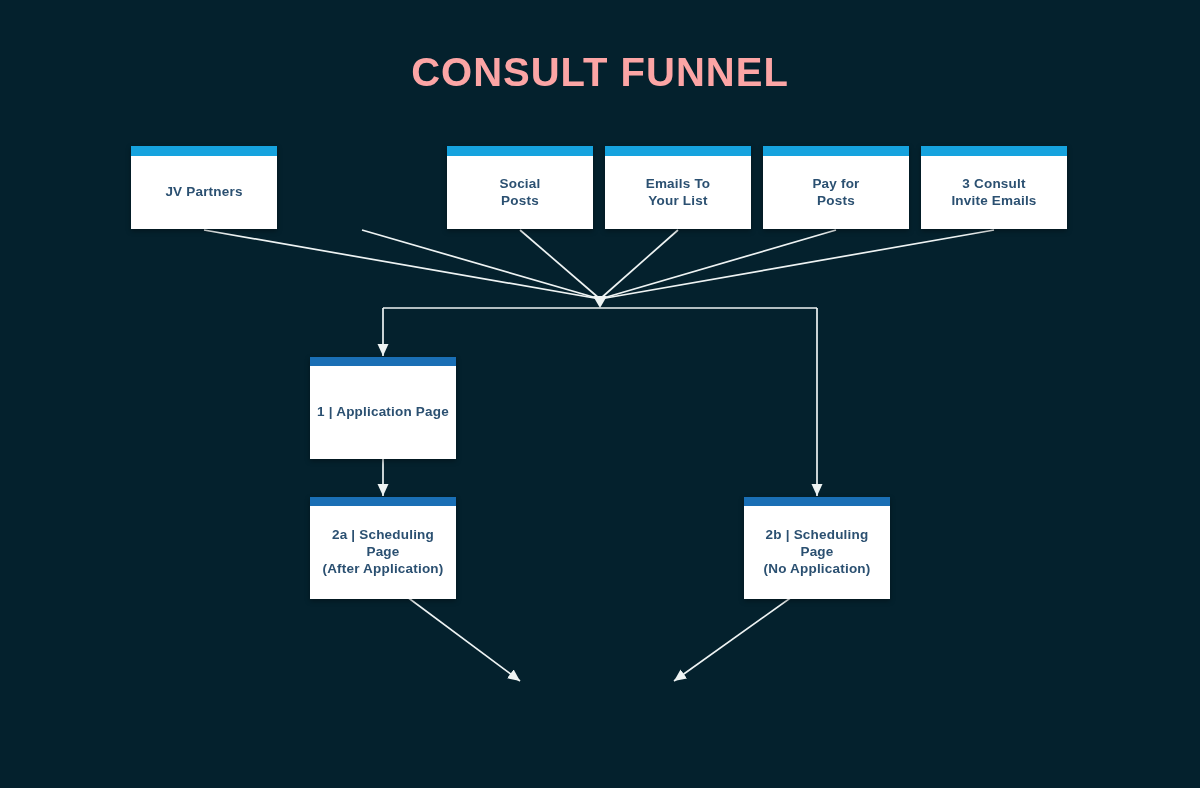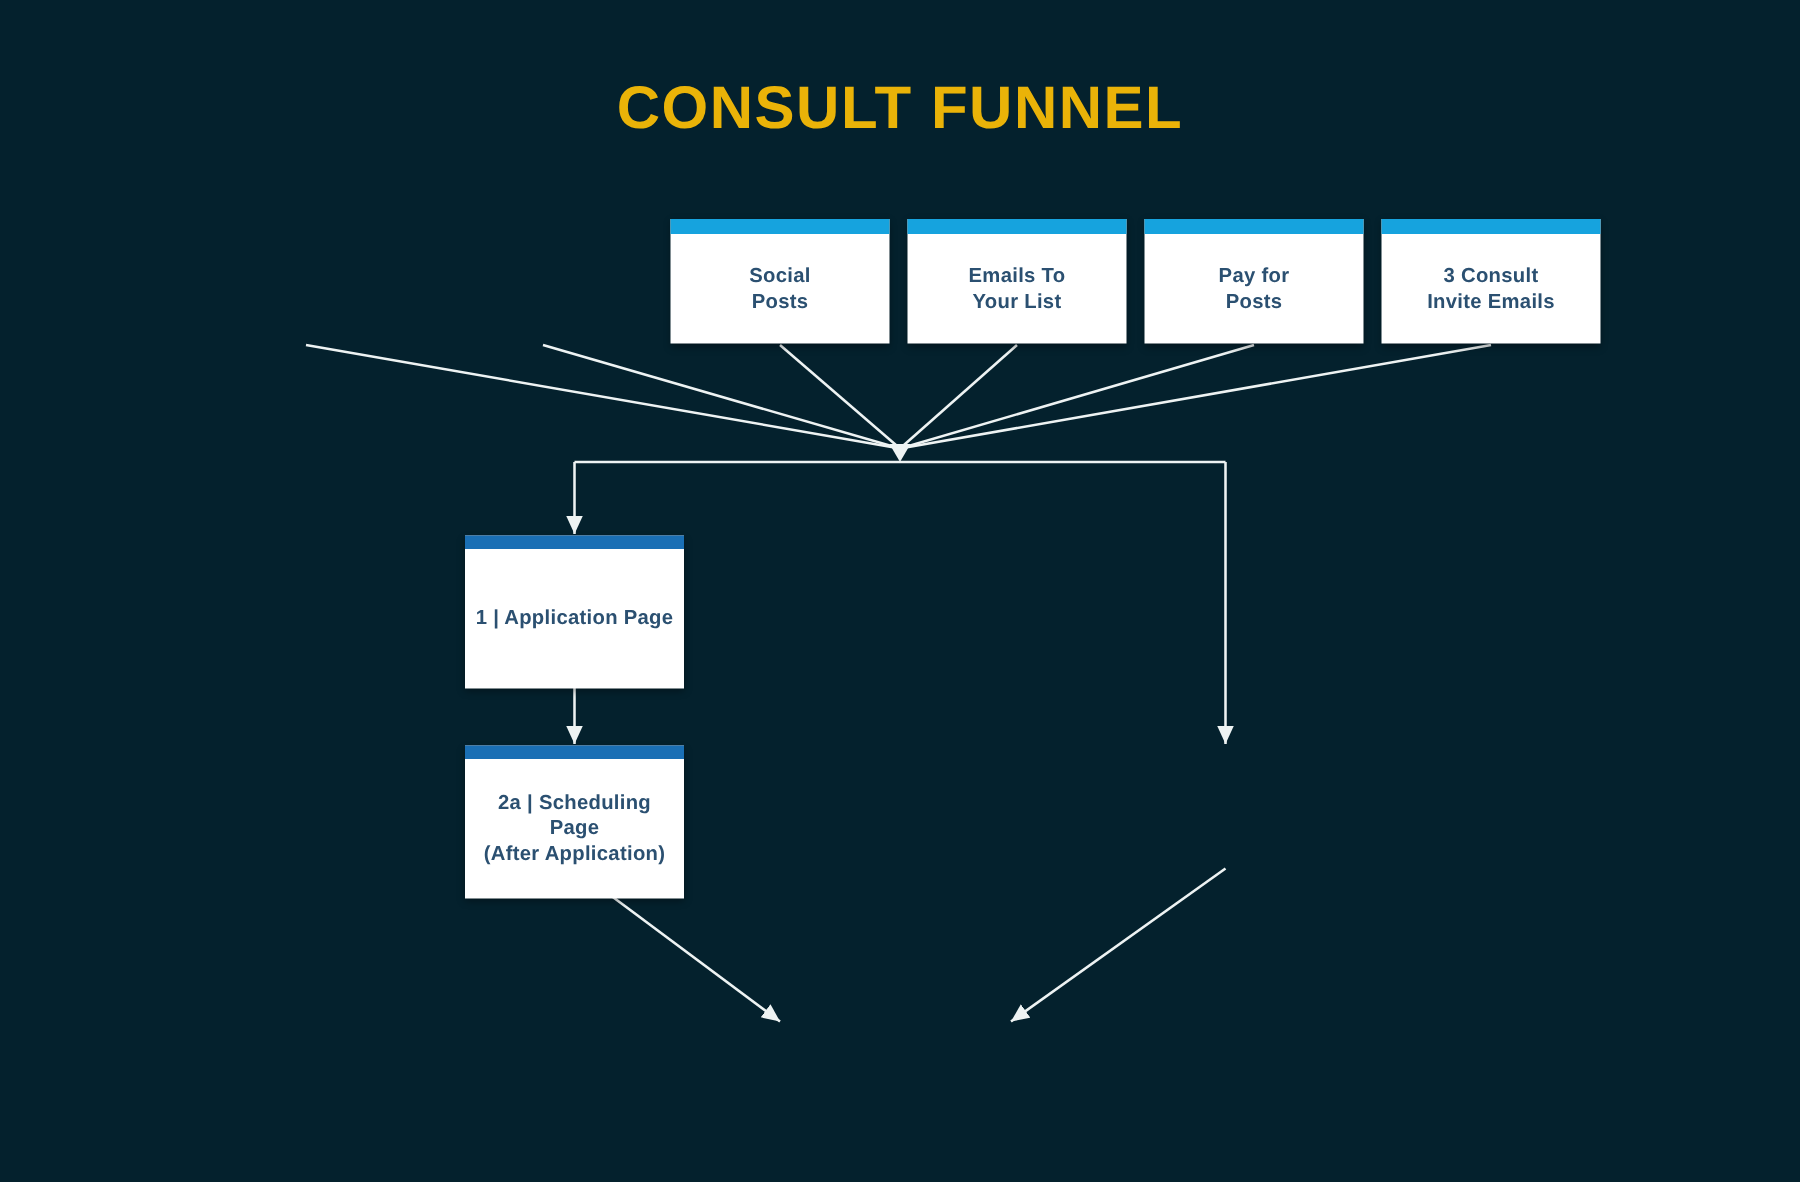--- a/index.html
+++ b/index.html
@@ -15,21 +15,21 @@
     overflow: hidden;
     font-family: "Liberation Sans", sans-serif;
   }
   .title {
     position: absolute;
     top: 50px;
     left: 0;
     width: 100%;
     margin: 0;
     text-align: center;
-    color: #eab308;
+    color: #fca5a5;
     font-size: 40px;
     font-weight: 600;
     letter-spacing: 1px;
     font-family: "Liberation Sans", sans-serif;
   }
   svg.connectors {
     position: absolute;
     top: 0;
     left: 0;
     pointer-events: none;
@@ -89,20 +89,23 @@
     <line x1="383" y1="308" x2="817" y2="308"></line>
     <line x1="383" y1="308" x2="383" y2="356" marker-end="url(#arrow)"></line>
     <line x1="817" y1="308" x2="817" y2="496" marker-end="url(#arrow)"></line>
 
     <line x1="383" y1="438" x2="383" y2="496" marker-end="url(#arrow)"></line>
 
     <line x1="383" y1="579" x2="520" y2="681" marker-end="url(#arrow)"></line>
     <line x1="817" y1="579" x2="674" y2="681" marker-end="url(#arrow)"></line>
   </svg>
 
+  <div class="box src" style="left:131px">
+    <span class="label">JV Partners</span>
+  </div>
   <div class="box src" style="left:447px">
     <span class="label">Social
 Posts</span>
   </div>
   <div class="box src" style="left:605px">
     <span class="label">Emails To
 Your List</span>
   </div>
   <div class="box src" style="left:763px">
     <span class="label">Pay for
@@ -113,14 +116,18 @@
 Invite Emails</span>
   </div>
 
   <div class="box flow" style="left:310px; top:357px">
     <span class="label">1 | Application Page</span>
   </div>
   <div class="box flow" style="left:310px; top:497px">
     <span class="label">2a | Scheduling Page
 (After Application)</span>
   </div>
+  <div class="box flow" style="left:744px; top:497px">
+    <span class="label">2b | Scheduling Page
+(No Application)</span>
+  </div>
 
 </div>
 
 </body></html>

